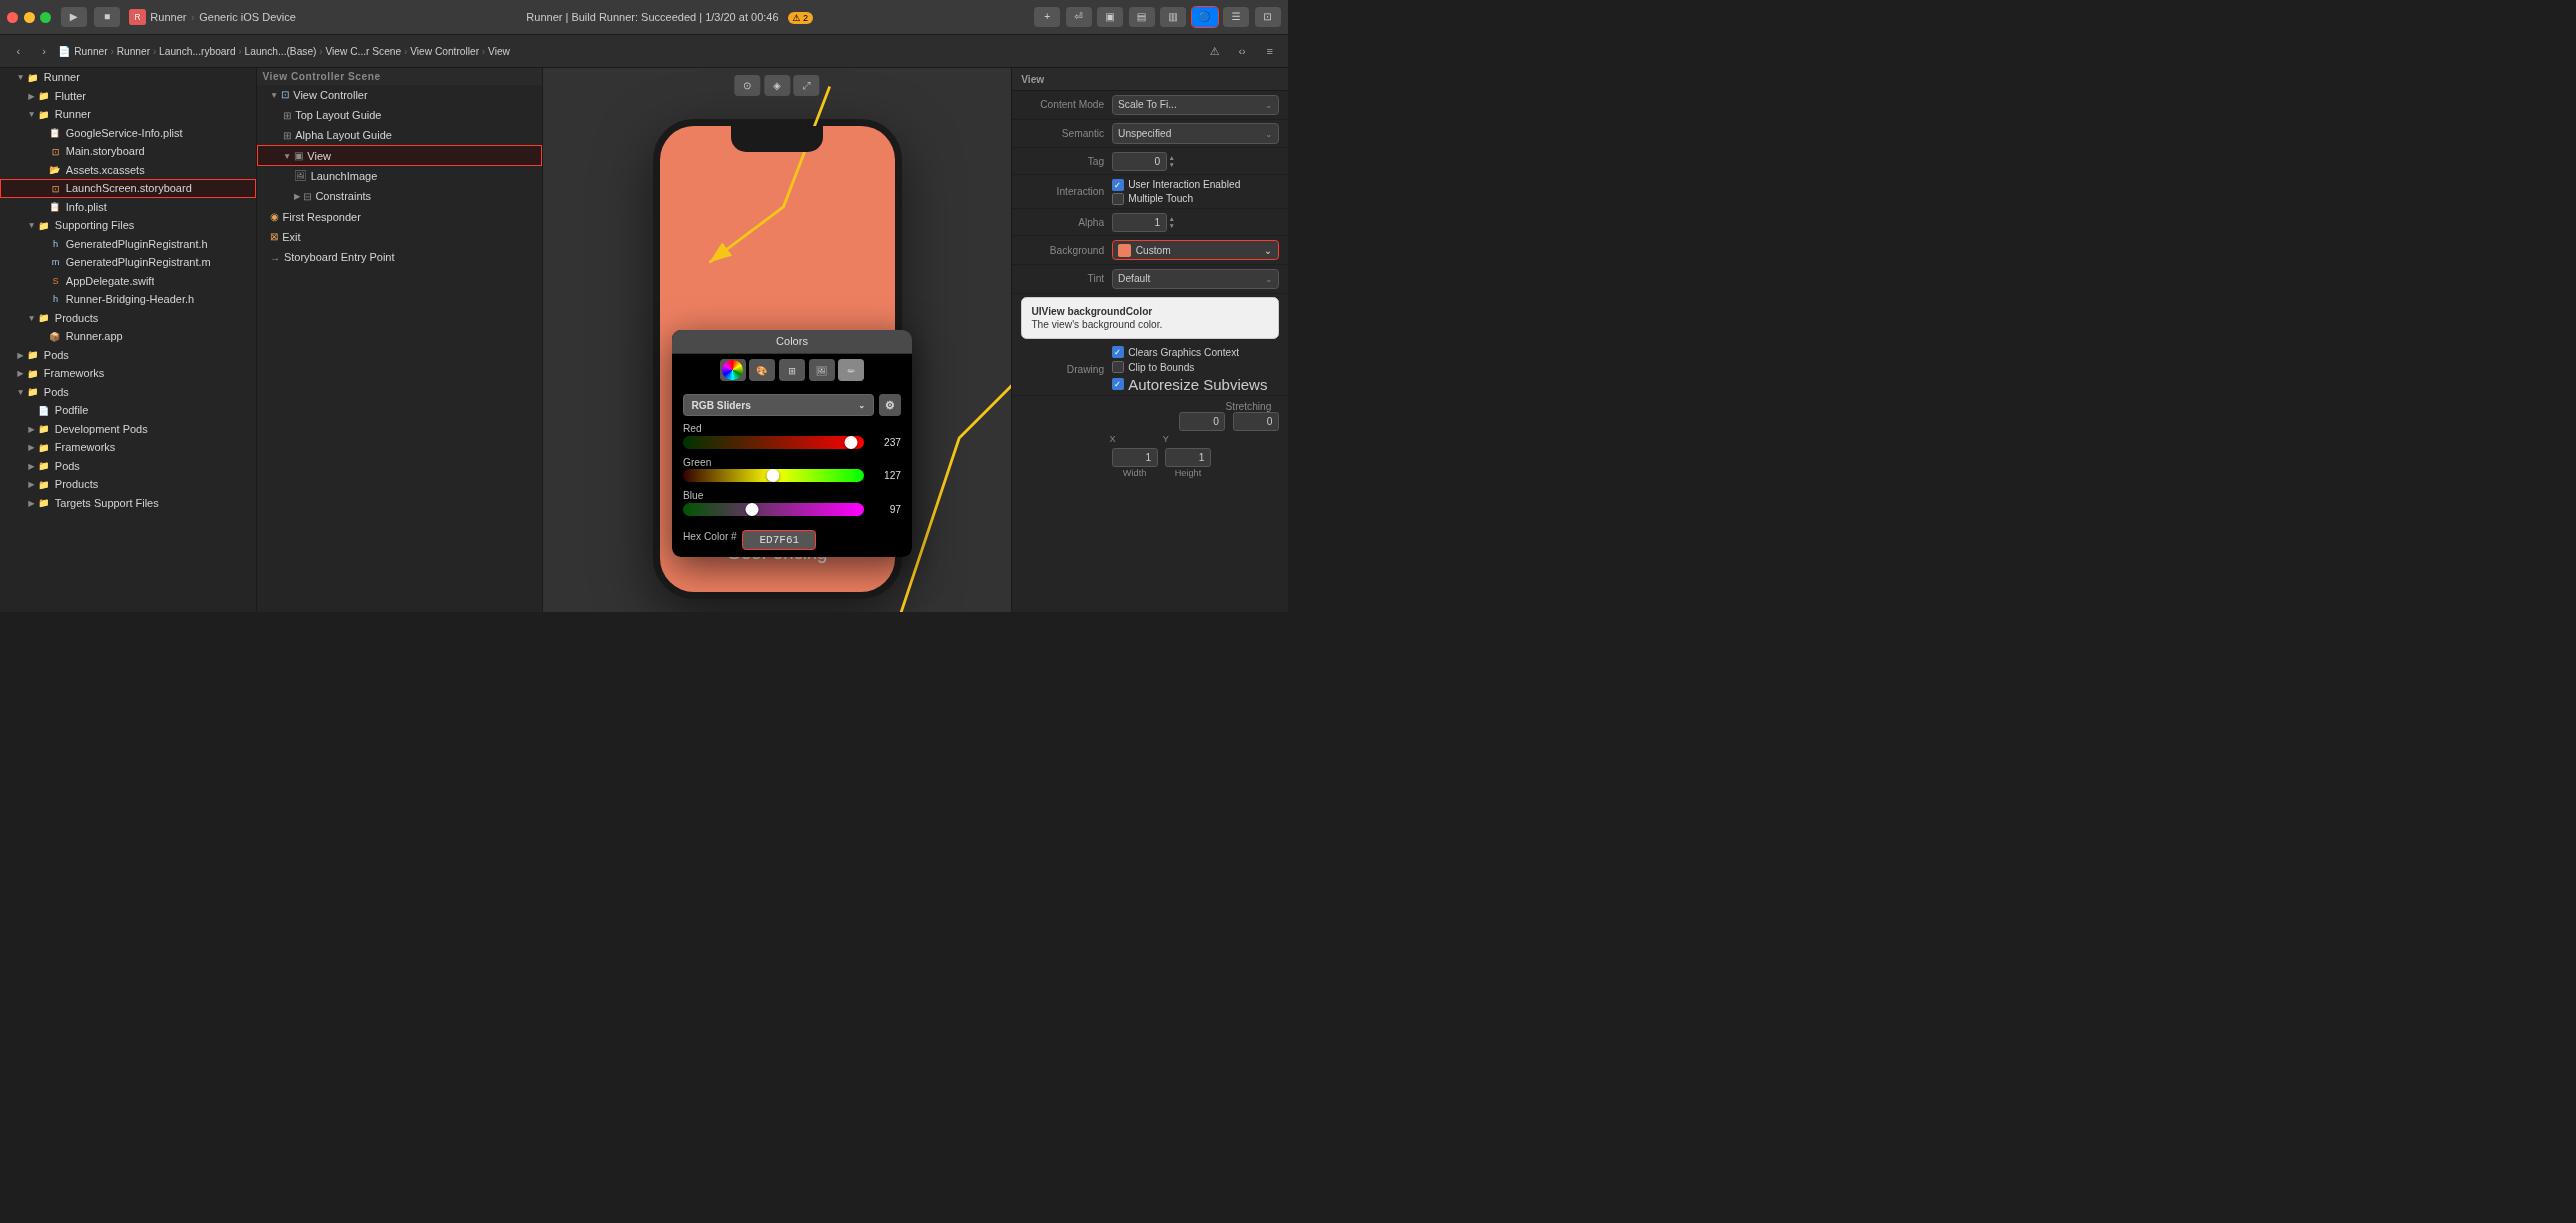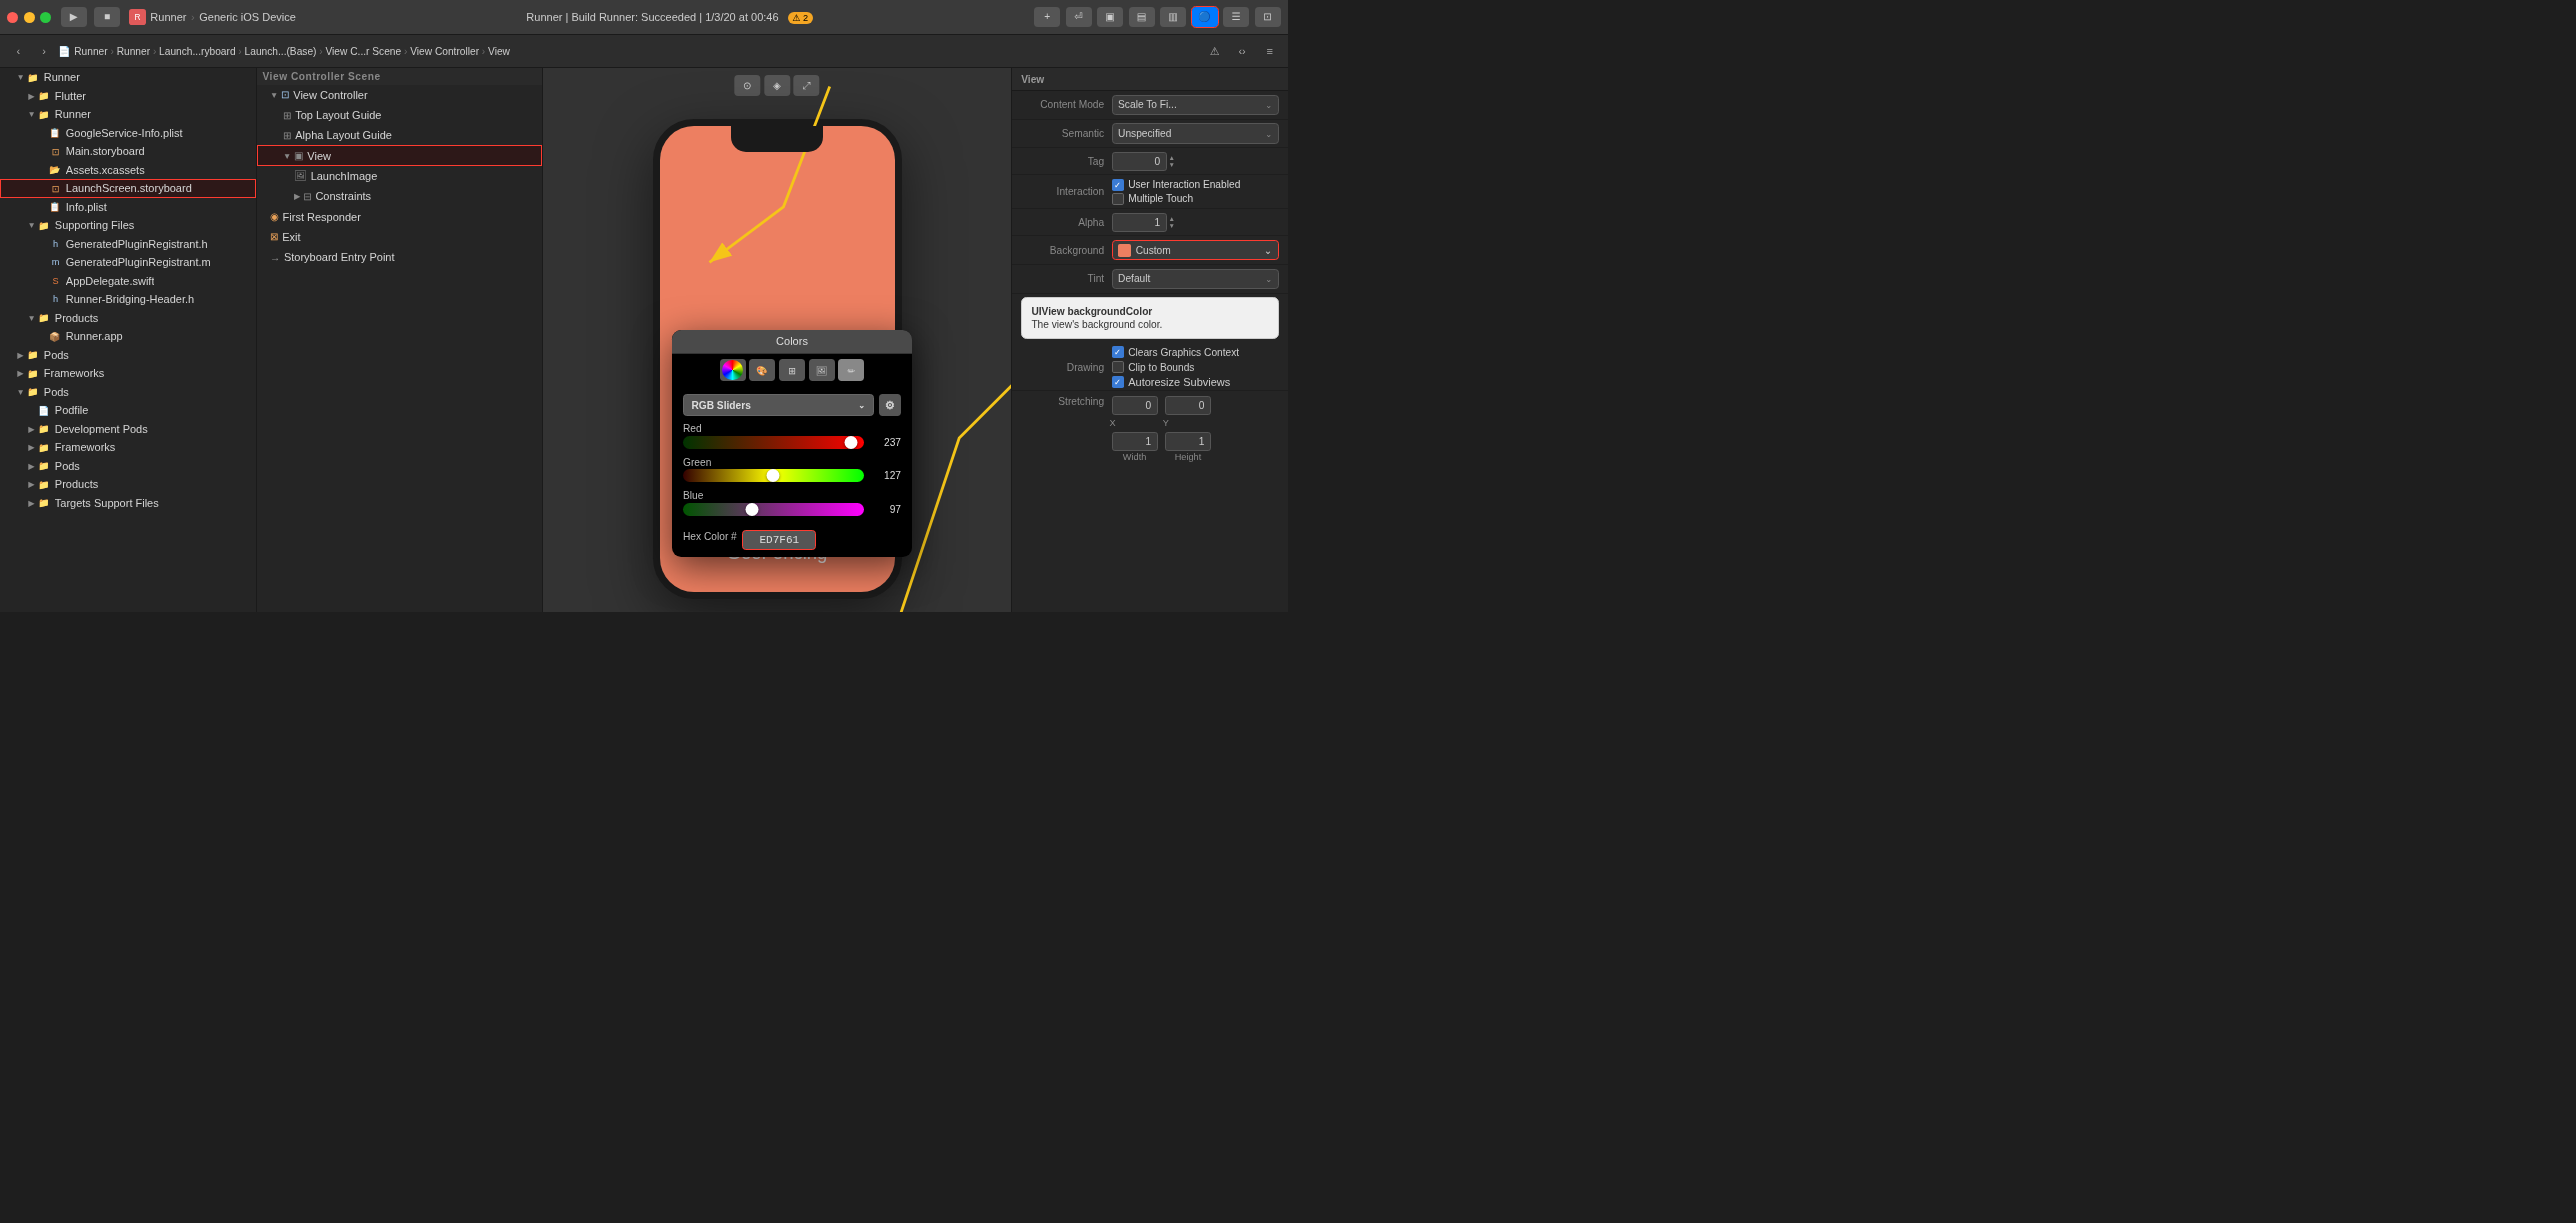--- a/index.html
+++ b/index.html
@@ -997,27 +997,27 @@
         <div style="display:flex; align-items:center;">
           <div class="inspector-checkbox">✓</div>
           <span style="font-size:10.2px; color:#ccc;">Clears Graphics Context</span>
         </div>
         <div style="display:flex; align-items:center;">
           <div class="inspector-checkbox-empty"></div>
           <span style="font-size:10.2px; color:#ccc;">Clip to Bounds</span>
         </div>
         <div style="display:flex; align-items:center;">
           <div class="inspector-checkbox">✓</div>
-          <span style="font-size:11px; color:#ccc;">Autoresize Subviews</span>
+          <span style="font-size:15px; color:#ccc;">Autoresize Subviews</span>
         </div>
       </div>
     </div>
 
     <div style="border-top: 0.9px solid #1e1e1e; padding: 5.5px 9.2px;">
-      <div style="display:flex; align-items:flex-start; margin-bottom:3.7px;">
+      <div style="display:flex; align-items:flex-end; margin-bottom:3.7px;flex-direction:column;">
         <span style="width:83px; text-align:right; margin-right:7.4px; font-size:10.2px; color:#888;">Stretching</span>
         <div style="display:flex; gap:7.4px;">
           <div>
             <input class="inspector-input" value="0" style="">
           </div>
           <div>
             <input class="inspector-input" value="0" style="">
           </div>
         </div>
       </div>

